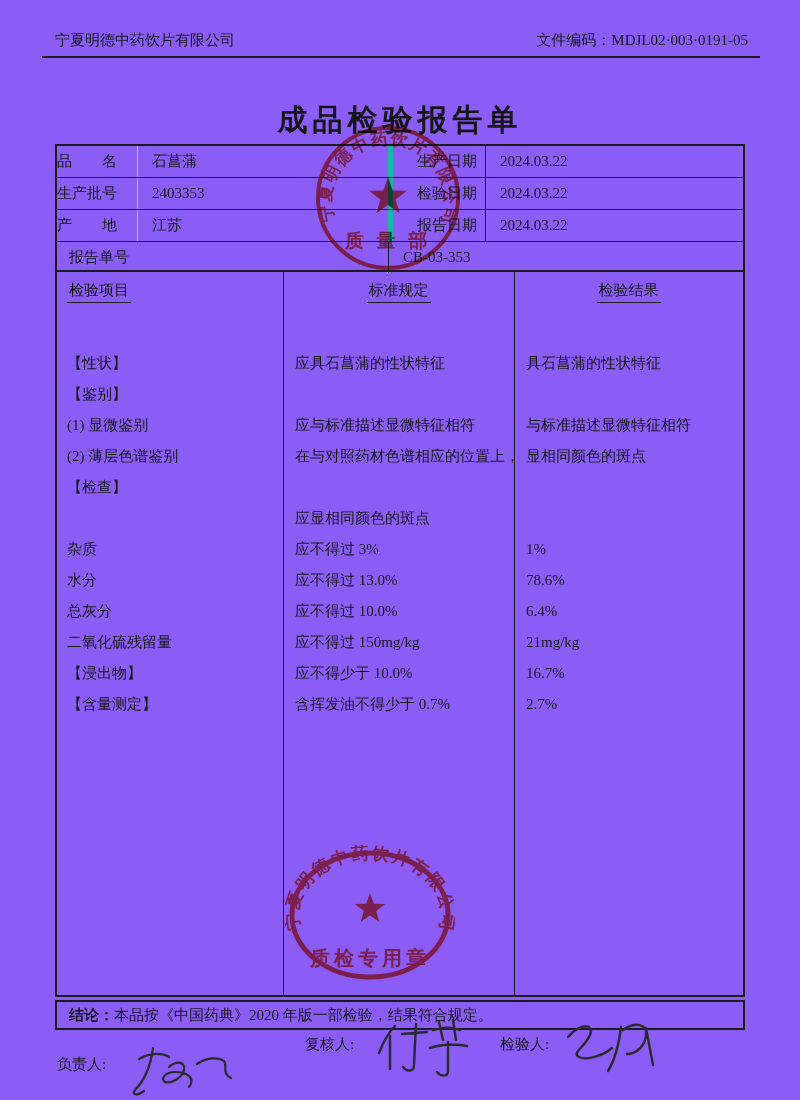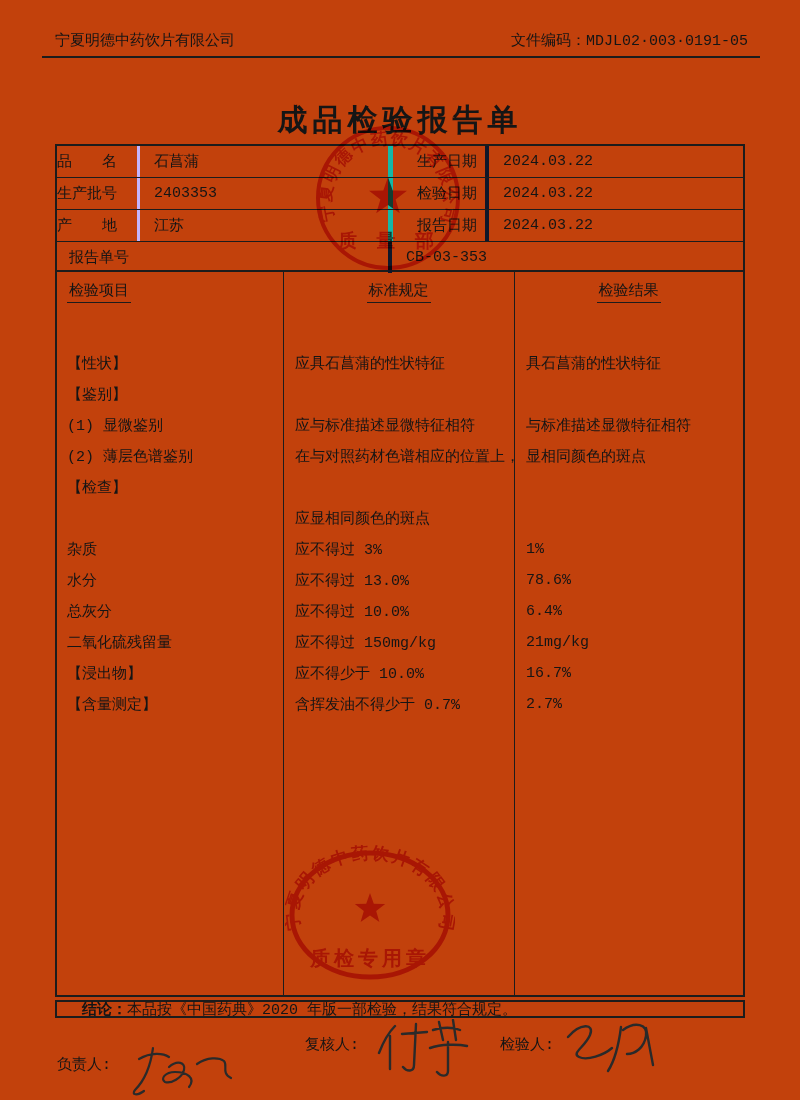--- a/index.html
+++ b/index.html
@@ -1,49 +1,49 @@
 <!DOCTYPE html>
 <html><head>
 <meta charset="utf-8">
 <style>
   html,body{margin:0;padding:0;background:#888;}
-  .page{position:relative;width:800px;height:1100px;background:#c2410c;
-        font-family:Liberation Mono, monospace;color:#151515;overflow:hidden;}
+  .page{position:relative;width:800px;height:1100px;background:#8b5cf6;
+        font-family:Liberation Serif, serif;color:#151515;overflow:hidden;}
   
   .hdr{position:absolute;left:55px;right:52px;top:31px;display:flex;justify-content:space-between;font-size:15px;}
   .hdr-rule{position:absolute;left:42px;right:40px;top:56px;height:2px;background:#1c1c1c;}
   
   .title{position:absolute;left:0;right:0;top:100px;text-align:center;font-size:30px;font-weight:bold;letter-spacing:5px;}
   
   .info{position:absolute;left:55px;top:144px;width:690px;height:128px;border:2px solid #1c1c1c;box-sizing:border-box;}
   .info .irow{display:flex;height:31px;align-items:center;font-size:15px;}
   .info .irow + .irow{border-top:1px solid #1c1c1c;}
   .c-l1{width:80px;box-sizing:border-box;}
-  .c-v1{width:251px;padding-left:14px;border-left:3px solid #c4b5fd;box-sizing:border-box;height:100%;display:flex;align-items:center;}
+  .c-v1{width:251px;padding-left:14px;border-left:1px solid #c4b5fd;box-sizing:border-box;height:100%;display:flex;align-items:center;}
   .c-l2{width:97px;padding-left:24px;border-left:5px solid #14b8a6;box-sizing:border-box;height:100%;display:flex;align-items:center;text-align:right;}
-  .c-v2{flex:1;padding-left:14px;border-left:4px solid #0f172a;box-sizing:border-box;height:100%;display:flex;align-items:center;}
+  .c-v2{flex:1;padding-left:14px;border-left:1px solid #0f172a;box-sizing:border-box;height:100%;display:flex;align-items:center;}
   .c-wide{width:331px;padding-left:12px;box-sizing:border-box;}
   
   .main{position:absolute;left:55px;top:272px;width:690px;height:725px;border:2px solid #1c1c1c;border-top:none;box-sizing:border-box;}
   .main-inner{position:relative;width:100%;height:100%;}
   .vline{position:absolute;top:0;bottom:0;width:1px;background:#1c1c1c;}
   .vline.v1{left:226px;} .vline.v2{left:457px;}
   .thead{display:flex;height:40px;align-items:center;font-size:15px;}
   .th1{width:226px;padding-left:10px;box-sizing:border-box;}
   .th2{width:231px;text-align:center;box-sizing:border-box;}
   .th3{flex:1;text-align:center;box-sizing:border-box;}
   .uline{display:inline-block;border-bottom:1px solid #1c1c1c;padding:0 2px 2px 2px;}
   .spacer{height:36px;}
   .trow{display:flex;height:31px;align-items:center;font-size:15px;justify-content:space-between;}
   .td1{width:226px;padding-left:10px;box-sizing:border-box;white-space:nowrap;}
   .td2{width:231px;padding-left:12px;box-sizing:border-box;white-space:nowrap;}
   .td3{flex:1;padding-left:12px;box-sizing:border-box;white-space:nowrap;}
   
-  .concl{position:absolute;left:55px;top:1000px;width:690px;height:18px;border:2px solid #1c1c1c;
-         box-sizing:border-box;display:flex;align-items:center;padding-left:25px;font-size:15px;}
+  .concl{position:absolute;left:55px;top:1000px;width:690px;height:30px;border:2px solid #1c1c1c;
+         box-sizing:border-box;display:flex;align-items:center;padding-left:12px;font-size:15px;}
   .concl b{font-weight:bold;}
   
   .sig-label{font-size:15px;}
   .siggrp{position:absolute;top:1035px;}
   .g1{left:57px;margin-top:20px;} .g2{left:305px;} .g3{left:500px;}
   .sigsvg{position:absolute;}
   
   .stamp{position:absolute;mix-blend-mode:multiply;opacity:.86;}
 </style>
 </head>

